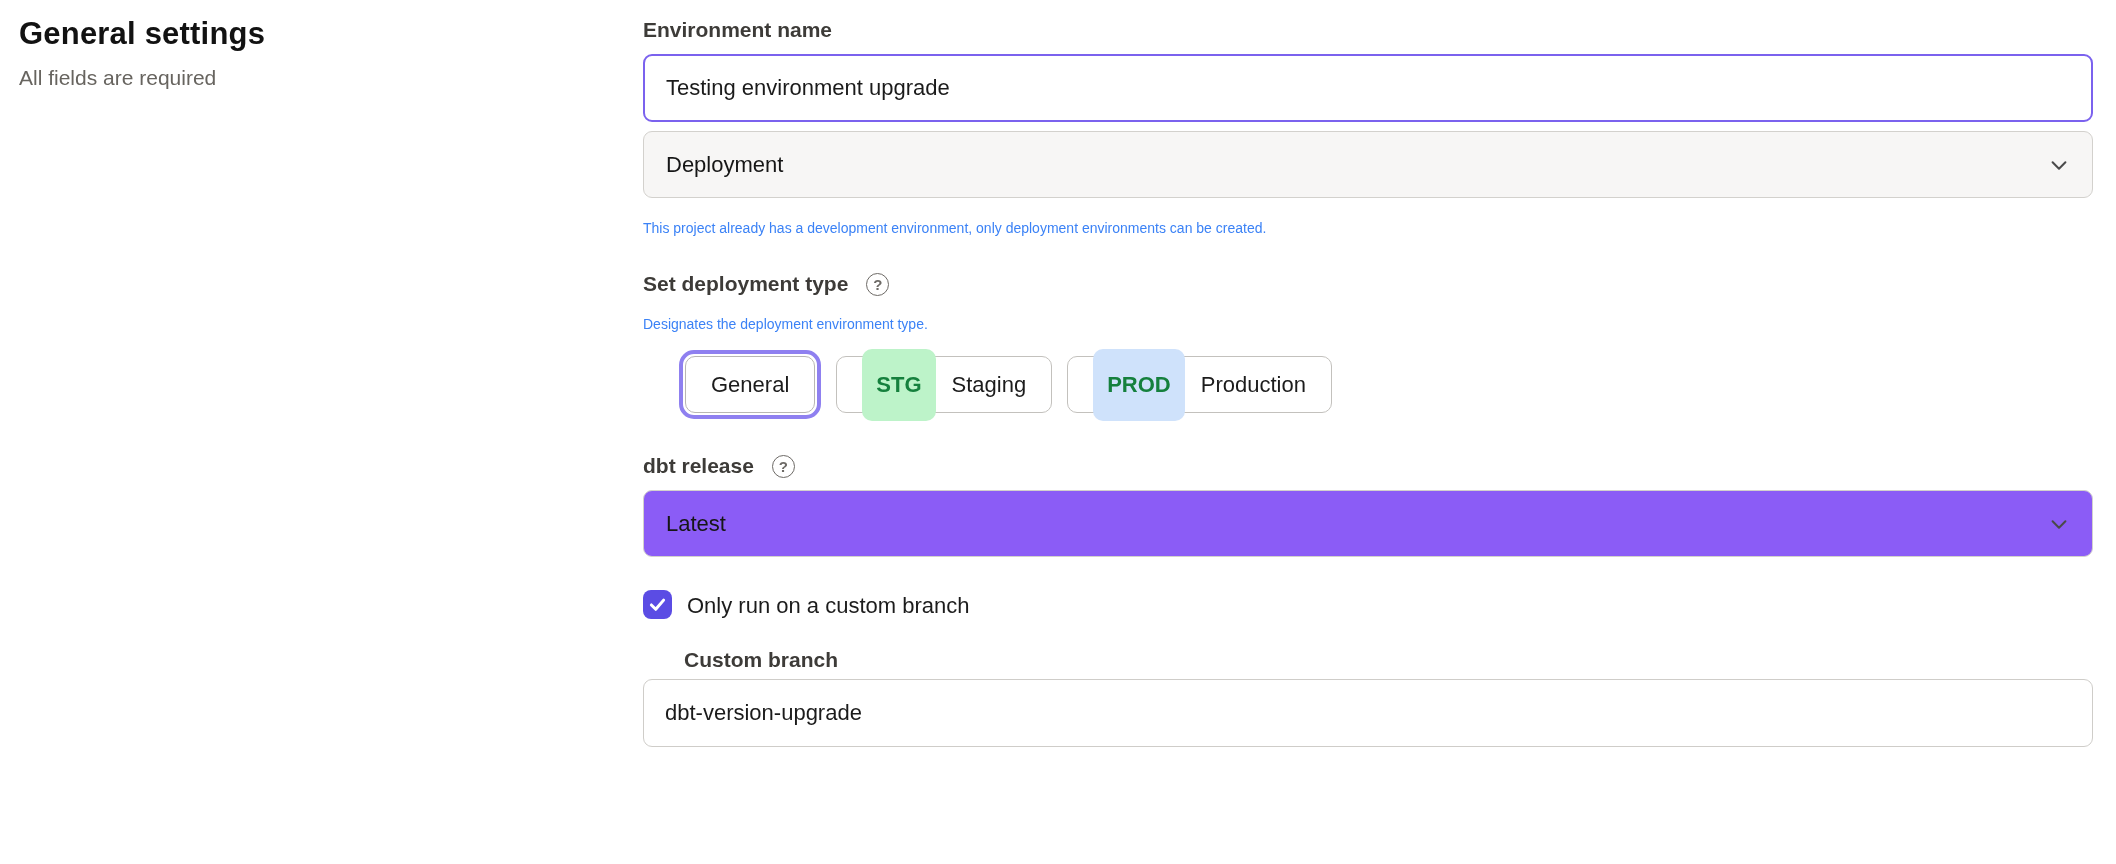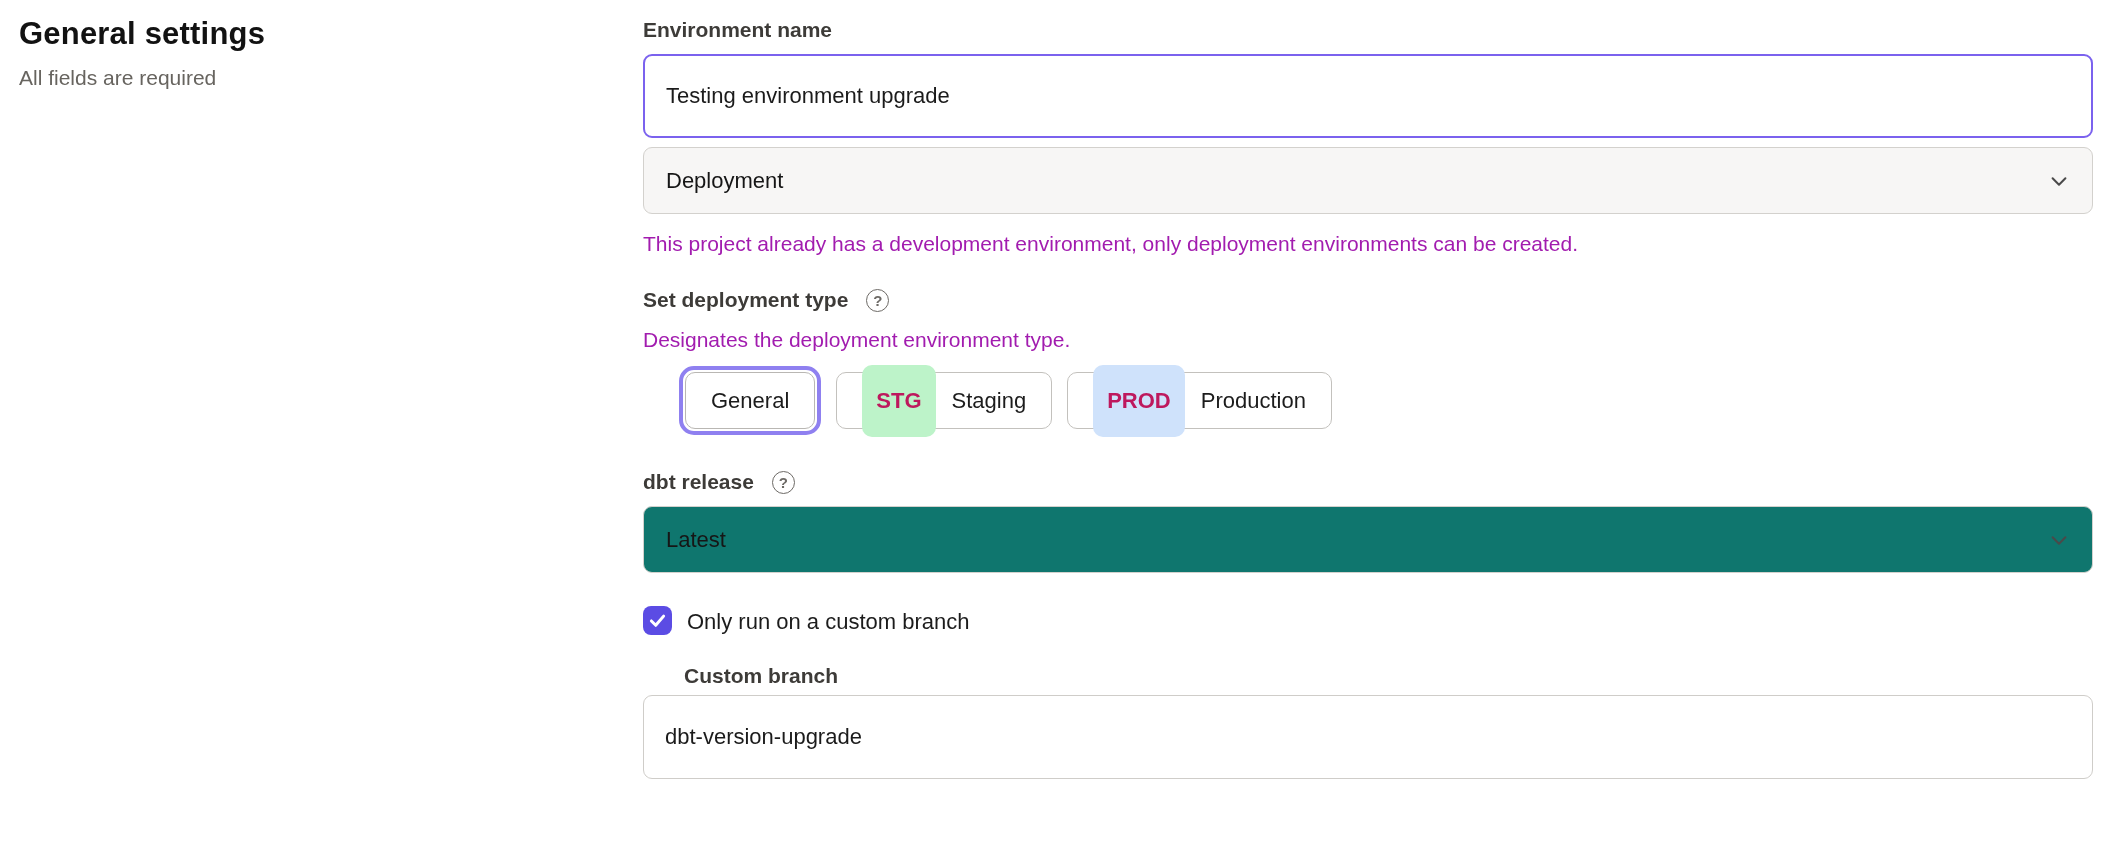--- a/index.html
+++ b/index.html
@@ -16,39 +16,39 @@
   .form-col { position: absolute; left: 643px; top: 0; width: 1450px; display: flex; flex-direction: column; }
 
   .field-label { font-size: 21px; font-weight: 600; color: #3d3b38; line-height: 28px; }
   .field-label.disabled { color: #b1aba4; }
   .label-row { display: flex; align-items: center; gap: 18px; }
 
   .help-icon { width: 23px; height: 23px; border: 1.6px solid #6d6a66; border-radius: 50%;
     color: #6d6a66; font-size: 15px; font-weight: 600; display: inline-flex;
     align-items: center; justify-content: center; line-height: 1; }
 
-  .text-input { width: 100%; height: 84px; border: 1px solid #cfcdc9; border-radius: 9px;
+  .text-input { width: 100%; height: 68px; border: 1px solid #cfcdc9; border-radius: 9px;
     background: #ffffff; font-family: inherit; font-size: 22px; color: #1b1b1b; padding: 12px 21px; outline: none; }
   .text-input.focused { border: 2px solid #7b62ee; }
 
   .select { width: 100%; height: 67px; border: 1px solid #d3d1cd; border-radius: 9px;
-    background: #0f766e; display: flex; align-items: center; justify-content: space-between;
+    background: #8b5cf6; display: flex; align-items: center; justify-content: space-between;
     padding: 0 22px; font-size: 22px; color: #161616; }
   .select.disabled { background: #f7f6f5; }
   .chevron { display: inline-flex; align-items: center; }
 
-  .helper-text { font-size: 21px; color: #a21caf; line-height: 28px; }
+  .helper-text { font-size: 14px; color: #3b82f6; line-height: 28px; }
 
   .seg-row { display: flex; align-items: center; gap: 15px; }
   .seg-btn { display: inline-flex; align-items: center; gap: 16px; height: 57px;
     background: #ffffff; border: 1px solid #c3c1bd; border-radius: 10px; padding: 0 25px;
     font-size: 22px; font-weight: 500; color: #1c1c1c; }
   .seg-selected-ring { border: 4.5px solid #8f80f0; border-radius: 15px; padding: 2px; display: inline-flex; }
   .seg-selected-ring .seg-btn { border-color: #b9b7b3; }
-  .badge { border-radius: 10px; padding: 23px 14px; font-size: 22px; font-weight: 600; color: #be185d; }
+  .badge { border-radius: 10px; padding: 23px 14px; font-size: 22px; font-weight: 600; color: #15803d; }
   .badge.stg { background: #bdf3c9; }
   .badge.prod { background: #cfe2fb; }
 
   .checkbox-row { display: flex; align-items: flex-end; gap: 15px; }
   .checkbox { width: 29px; height: 29px; border-radius: 8px; background: #5b4ce4;
     display: inline-flex; align-items: center; justify-content: center; }
   .checkbox-label { font-size: 22px; font-weight: 500; color: #1c1c1c; }
 
   
   .mt-label1 { margin-top: 16px; }

